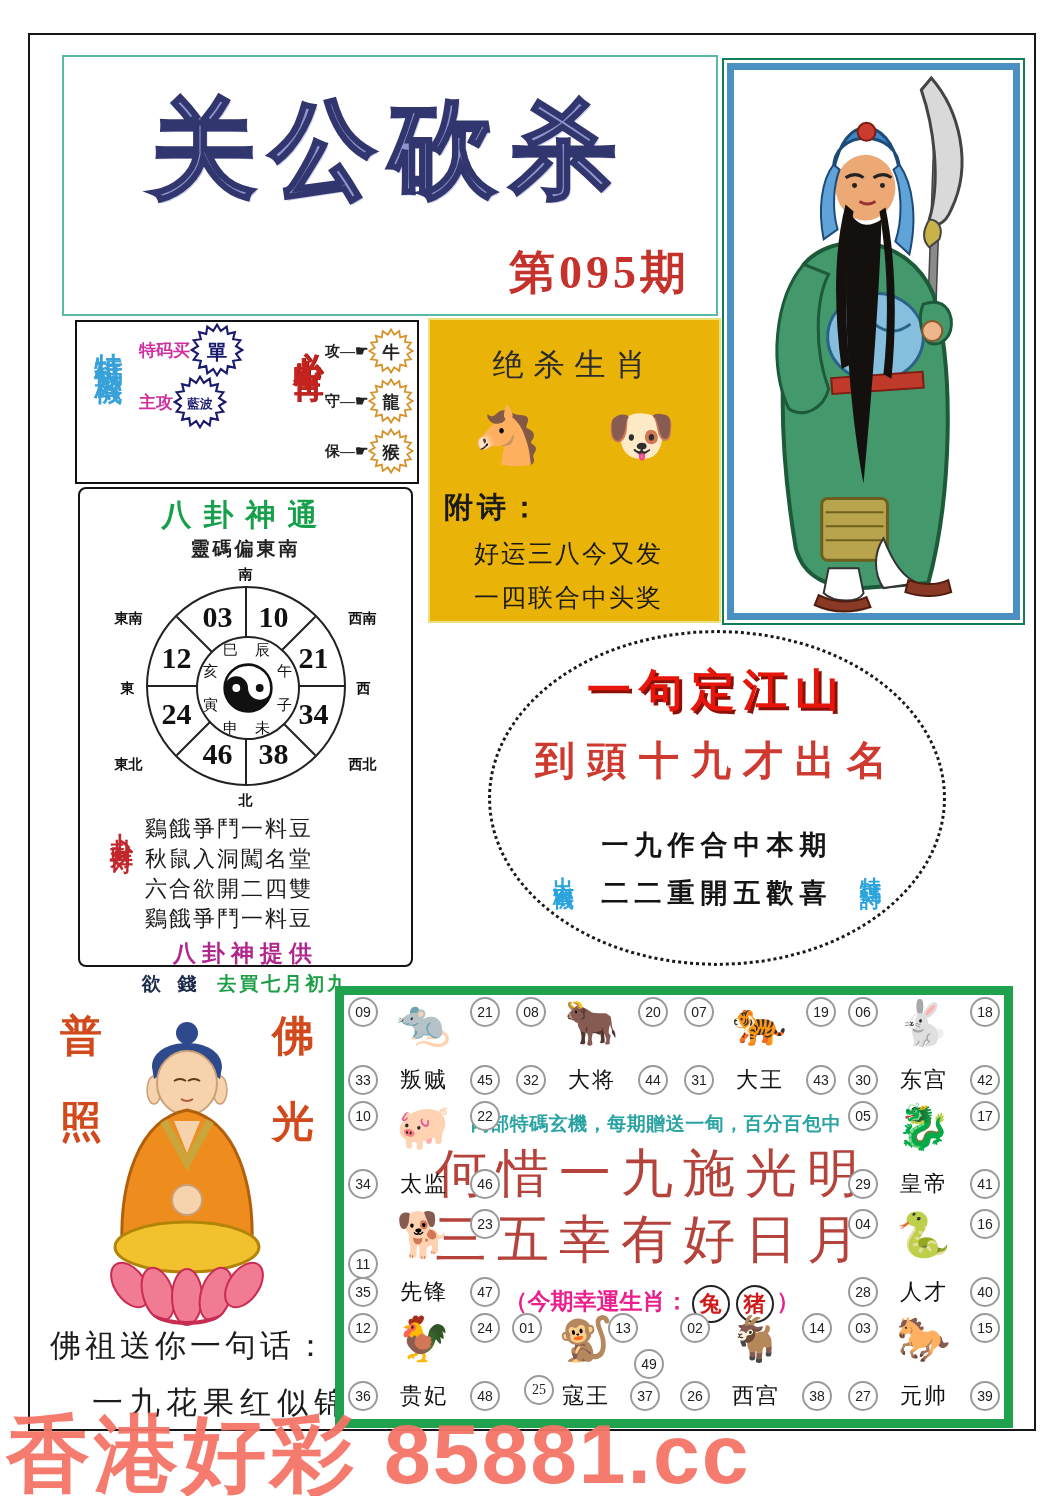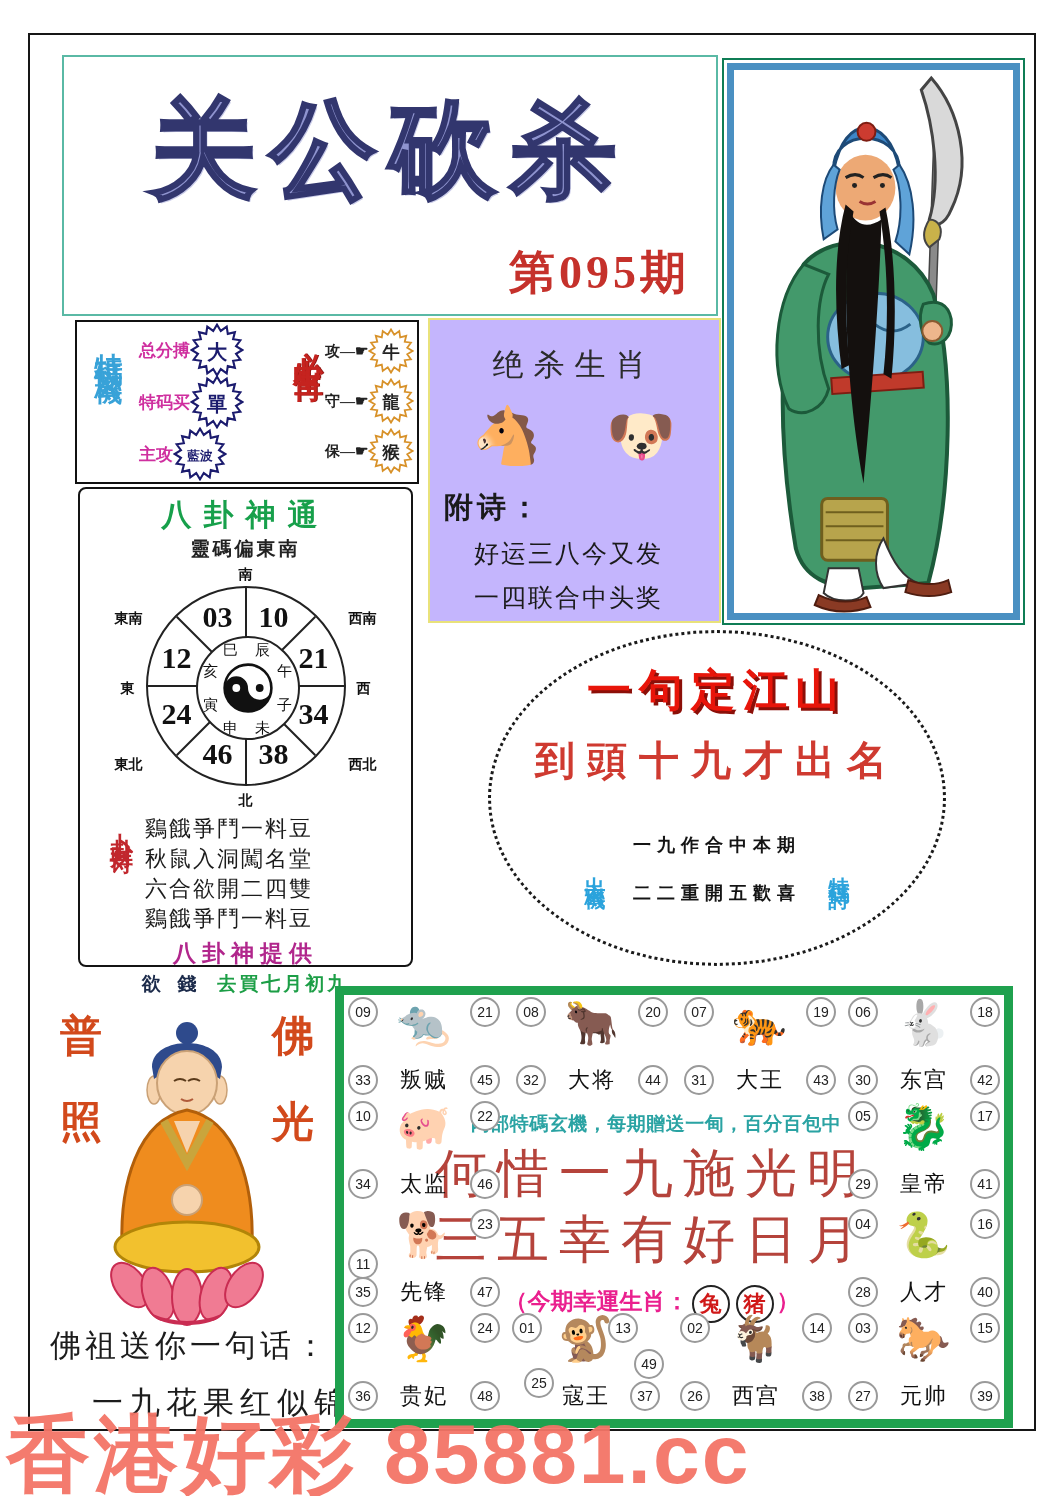--- a/index.html
+++ b/index.html
@@ -33,21 +33,21 @@
   .burst{display:inline-block;width:54px;height:54px;flex:0 0 54px;}
   .burst svg{width:100%;height:100%;}
   .must-label{position:absolute;left:210px;top:6px;font-family:"Liberation Serif",serif;font-weight:bold;
       font-size:30px;letter-spacing:7px;color:#c5231f;text-shadow:1px 0 0 #8c120f;}
   .picks{position:absolute;left:248px;top:4px;width:90px;}
   .pick-row{display:flex;align-items:center;height:50px;}
   .pick-row .plabel{font-weight:bold;font-size:15px;color:#222;font-family:"Liberation Serif",serif;white-space:nowrap;}
   .pick-row .burst{width:46px;height:46px;flex:0 0 46px;}
 
   
-  .kill-box{position:absolute;left:428px;top:318px;width:289px;height:301px;border:2px solid #e9e27a;background:#c4b5fd;}
+  .kill-box{position:absolute;left:428px;top:318px;width:289px;height:301px;border:2px solid #e9e27a;background:#eab308;}
   .kill-title{margin-top:24px;text-align:center;font-family:"Liberation Serif",serif;font-size:31px;
       letter-spacing:10px;color:#2b2b2b;}
   .kill-animals{margin-top:22px;display:flex;justify-content:center;gap:64px;font-size:56px;line-height:1;}
   .kill-poem-label{margin:24px 0 0 14px;font-family:"Liberation Serif",serif;font-weight:bold;font-size:29px;letter-spacing:4px;}
   .kill-poem{margin:4px 0 0 44px;font-family:"Liberation Serif",serif;font-size:25px;line-height:44px;letter-spacing:2px;}
 
   
   .bagua-box{position:absolute;left:78px;top:487px;width:331px;height:476px;border:2px solid #141414;border-radius:8px;background:#fff;}
   .bg-title{margin-top:6px;text-align:center;font-family:"Liberation Serif",serif;font-weight:bold;
       font-size:30px;letter-spacing:12px;color:#17a04b;}
@@ -83,21 +83,21 @@
   .bg-money .m2{color:#1c9e46;letter-spacing:3px;margin-left:10px;}
 
   
   .oval-box{position:absolute;left:488px;top:630px;width:452px;height:330px;border:3px dotted #1a1a1a;border-radius:50%;background:#fff;}
   .oval-title{position:absolute;left:0;right:0;top:28px;text-align:center;font-weight:900;font-size:44px;
       letter-spacing:8px;color:#e8150a;text-shadow:3px 3px 0 #8c0f08;}
   .oval-sentence{position:absolute;left:0;right:0;top:100px;text-align:center;font-family:"Liberation Serif",serif;
       font-weight:bold;font-size:40px;letter-spacing:12px;color:#cf3a30;}
   .oval-bottom{position:absolute;left:0;right:0;top:188px;display:flex;justify-content:center;align-items:center;gap:24px;}
   .oval-side{font-family:"Liberation Serif",serif;font-weight:bold;font-size:21px;letter-spacing:6px;color:#2ba3dc;}
-  .oval-lines{font-family:"Liberation Serif",serif;font-weight:bold;font-size:18px;line-height:48px;
+  .oval-lines{font-family:"Liberation Serif",serif;font-weight:bold;font-size:27px;line-height:48px;
       letter-spacing:6px;color:#141414;white-space:nowrap;}
 
   
   .buddha-char{position:absolute;font-family:"Liberation Serif",serif;font-weight:bold;font-size:42px;
       color:#d2491b;letter-spacing:4px;}
   .buddha-svg{position:absolute;left:92px;top:990px;width:190px;height:340px;}
   .buddha-msg1{position:absolute;left:50px;top:1325px;font-family:"Liberation Serif",serif;font-size:31px;letter-spacing:4px;color:#1c1c1c;}
   .buddha-msg2{position:absolute;left:92px;top:1382px;font-family:"Liberation Serif",serif;font-size:31px;letter-spacing:6px;color:#1c1c1c;}
 
   
@@ -166,27 +166,20 @@
         <path d="M116,142 C108,220 114,330 130,415 C138,330 146,225 148,150 C136,158 124,158 116,142 Z" fill="#14100e"></path>
         <path d="M112,135 C100,180 100,240 108,300 L116,296 C110,240 112,185 120,142 Z" fill="#14100e"></path>
         <path d="M152,138 C162,185 164,250 158,310 L150,305 C156,250 154,190 146,142 Z" fill="#14100e"></path>
       </svg>
     </div>
   </div>
 
   <div class="special-box">
     <div class="sp-label vert">特碼玄機</div>
     <div class="sp-rows">
-      <div class="sp-row">
-        <span class="rlabel">总分搏</span>
-        <span class="burst"><svg viewBox="0 0 64 64">
-              <polygon points="62.0,32.0 54.6,36.5 59.7,43.5 51.1,44.8 53.2,53.2 44.8,51.1 43.5,59.7 36.5,54.6 32.0,62.0 27.5,54.6 20.5,59.7 19.2,51.1 10.8,53.2 12.9,44.8 4.3,43.5 9.4,36.5 2.0,32.0 9.4,27.5 4.3,20.5 12.9,19.2 10.8,10.8 19.2,12.9 20.5,4.3 27.5,9.4 32.0,2.0 36.5,9.4 43.5,4.3 44.8,12.9 53.2,10.8 51.1,19.2 59.7,20.5 54.6,27.5" fill="#fff" stroke="#1b1b6e" stroke-width="2.5"></polygon>
-              <text x="32" y="34" text-anchor="middle" dominant-baseline="central" font-size="24" font-weight="bold" font-family="Liberation Serif, serif" fill="#1b1b6e">大</text>
-            </svg></span>
-      </div>
       <div class="sp-row">
         <span class="rlabel">特码买</span>
         <span class="burst"><svg viewBox="0 0 64 64">
               <polygon points="62.0,32.0 54.6,36.5 59.7,43.5 51.1,44.8 53.2,53.2 44.8,51.1 43.5,59.7 36.5,54.6 32.0,62.0 27.5,54.6 20.5,59.7 19.2,51.1 10.8,53.2 12.9,44.8 4.3,43.5 9.4,36.5 2.0,32.0 9.4,27.5 4.3,20.5 12.9,19.2 10.8,10.8 19.2,12.9 20.5,4.3 27.5,9.4 32.0,2.0 36.5,9.4 43.5,4.3 44.8,12.9 53.2,10.8 51.1,19.2 59.7,20.5 54.6,27.5" fill="#fff" stroke="#1b1b6e" stroke-width="2.5"></polygon>
               <text x="32" y="34" text-anchor="middle" dominant-baseline="central" font-size="24" font-weight="bold" font-family="Liberation Serif, serif" fill="#1b1b6e">單</text>
             </svg></span>
       </div>
       <div class="sp-row">
         <span class="rlabel">主攻</span>
         <span class="burst"><svg viewBox="0 0 64 64">
@@ -416,21 +409,21 @@
           <span class="num" style="right: 2px; top: 0px;">24</span>
           <span class="num" style="left: 2px; bottom: 2px;">36</span>
           <span class="num" style="right: 2px; bottom: 2px;">48</span>
           <span class="cicon">🐓</span>
           <span class="clabel">贵妃</span>
         </div>
         <div class="cell" style="left: 164px; top: 318px;">
           <span class="num" style="left: 4px; top: 0px;">01</span>
           <span class="num" style="right: 26px; top: 0px;">13</span>
           <span class="num" style="right: 0px; top: 36px;">49</span>
-          <span class="num" style="left: 16px; bottom: 15px;">25</span>
+          <span class="num" style="left: 16px; bottom: 8px; font-family: Liberation Serif, serif;">25</span>
           <span class="num" style="right: 4px; bottom: 2px;">37</span>
           <span class="cicon">🐒</span>
           <span class="clabel">寇王</span>
         </div>
         <div class="cell" style="left: 334px; top: 318px;">
           <span class="num" style="left: 2px; top: 0px;">02</span>
           <span class="num" style="right: 2px; top: 0px;">14</span>
           <span class="num" style="left: 2px; bottom: 2px;">26</span>
           <span class="num" style="right: 2px; bottom: 2px;">38</span>
           <span class="cicon">🐐</span>

